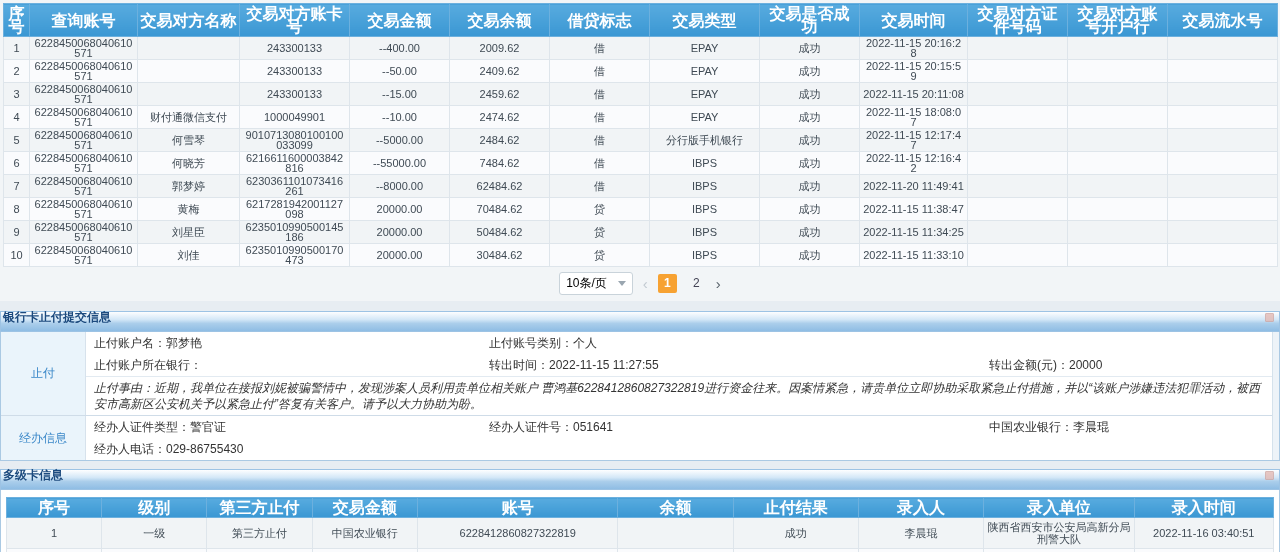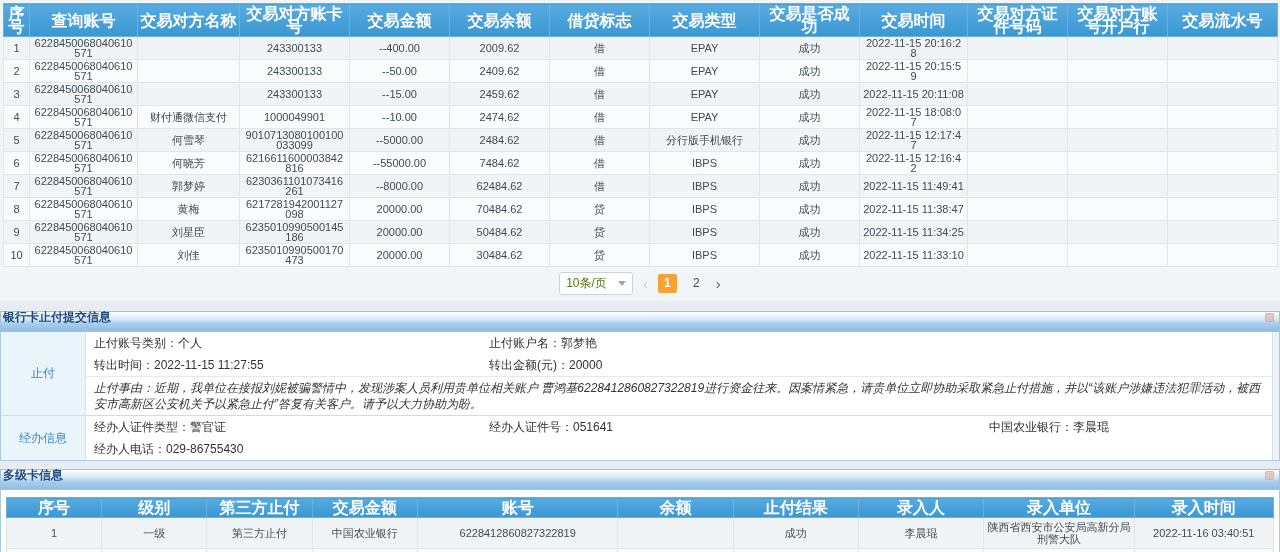--- a/index.html
+++ b/index.html
@@ -29,21 +29,21 @@
 
   
   .pagination {
     display: flex; justify-content: center; align-items: center;
     gap: 10px; padding: 5px 0 6px 0; font-size: 12px; color: #556;
     background: #f2f5f7;
   }
   .page-size {
     display: inline-flex; align-items: center; gap: 11px;
     border: 1px solid #c9d3da; background: #fff; border-radius: 3px;
-    padding: 2px 6px; color: #4d7c0f; cursor: pointer;
+    padding: 2px 6px; color: #000000; cursor: pointer;
   }
   .caret {
     width: 0; height: 0; border-left: 4px solid transparent;
     border-right: 4px solid transparent; border-top: 5px solid #9aa6b0;
   }
   .page-btn {
     min-width: 19px; height: 19px; line-height: 19px; text-align: center;
     border-radius: 2px; cursor: pointer; color: #445; font-size: 12px;
   }
   .page-btn.active { background: #f7a232; color: #fff; font-weight: bold; }
@@ -233,21 +233,21 @@
         <tr>
           <td>7</td>
           <td>6228450068040610571</td>
           <td>郭梦婷</td>
           <td>6230361101073416261</td>
           <td>--8000.00</td>
           <td>62484.62</td>
           <td>借</td>
           <td>IBPS</td>
           <td>成功</td>
-          <td>2022-11-15 11:49:41</td>
+          <td>2022-11-20 11:49:41</td>
           <td></td>
           <td></td>
           <td></td>
         </tr>
 
         <tr>
           <td>8</td>
           <td>6228450068040610571</td>
           <td>黄梅</td>
           <td>6217281942001127098</td>
@@ -314,24 +314,25 @@
 <div class="section-bar">
   <span class="section-title">银行卡止付提交信息</span>
   <span class="collapse-icon"></span>
 </div>
 <div class="info-box">
   <div class="info-main">
     <div class="group">
       <div class="group-label">止付</div>
       <div class="group-content">
         <div class="field-row">
+          <div class="field"><span>止付账户名：</span><span>郭梦艳</span></div>
           <div class="field"><span>止付账号类别：</span><span>个人</span></div>
-          <div class="field"><span>止付账户名：</span><span>郭梦艳</span></div>
         </div>
         <div class="field-row">
+          <div class="field"><span>止付账户所在银行：</span><span></span></div>
           <div class="field"><span>转出时间：</span><span>2022-11-15 11:27:55</span></div>
           <div class="field"><span>转出金额(元)：</span><span>20000</span></div>
         </div>
         <div class="reason">止付事由：近期，我单位在接报刘妮被骗警情中，发现涉案人员利用贵单位相关账户 曹鸿基6228412860827322819进行资金往来。因案情紧急，请贵单位立即协助采取紧急止付措施，并以“该账户涉嫌违法犯罪活动，被西安市高新区公安机关予以紧急止付”答复有关客户。请予以大力协助为盼。</div>
       </div>
     </div>
     <div class="group">
       <div class="group-label">经办信息</div>
       <div class="group-content">
         <div class="field-row">

